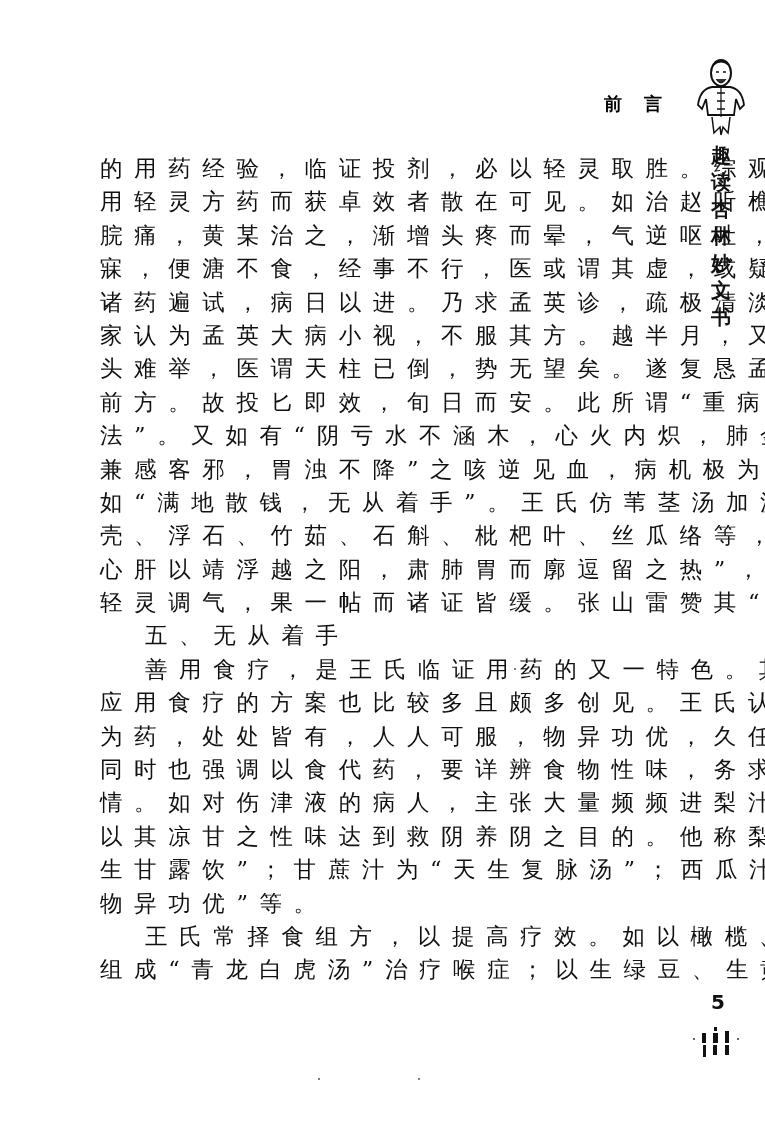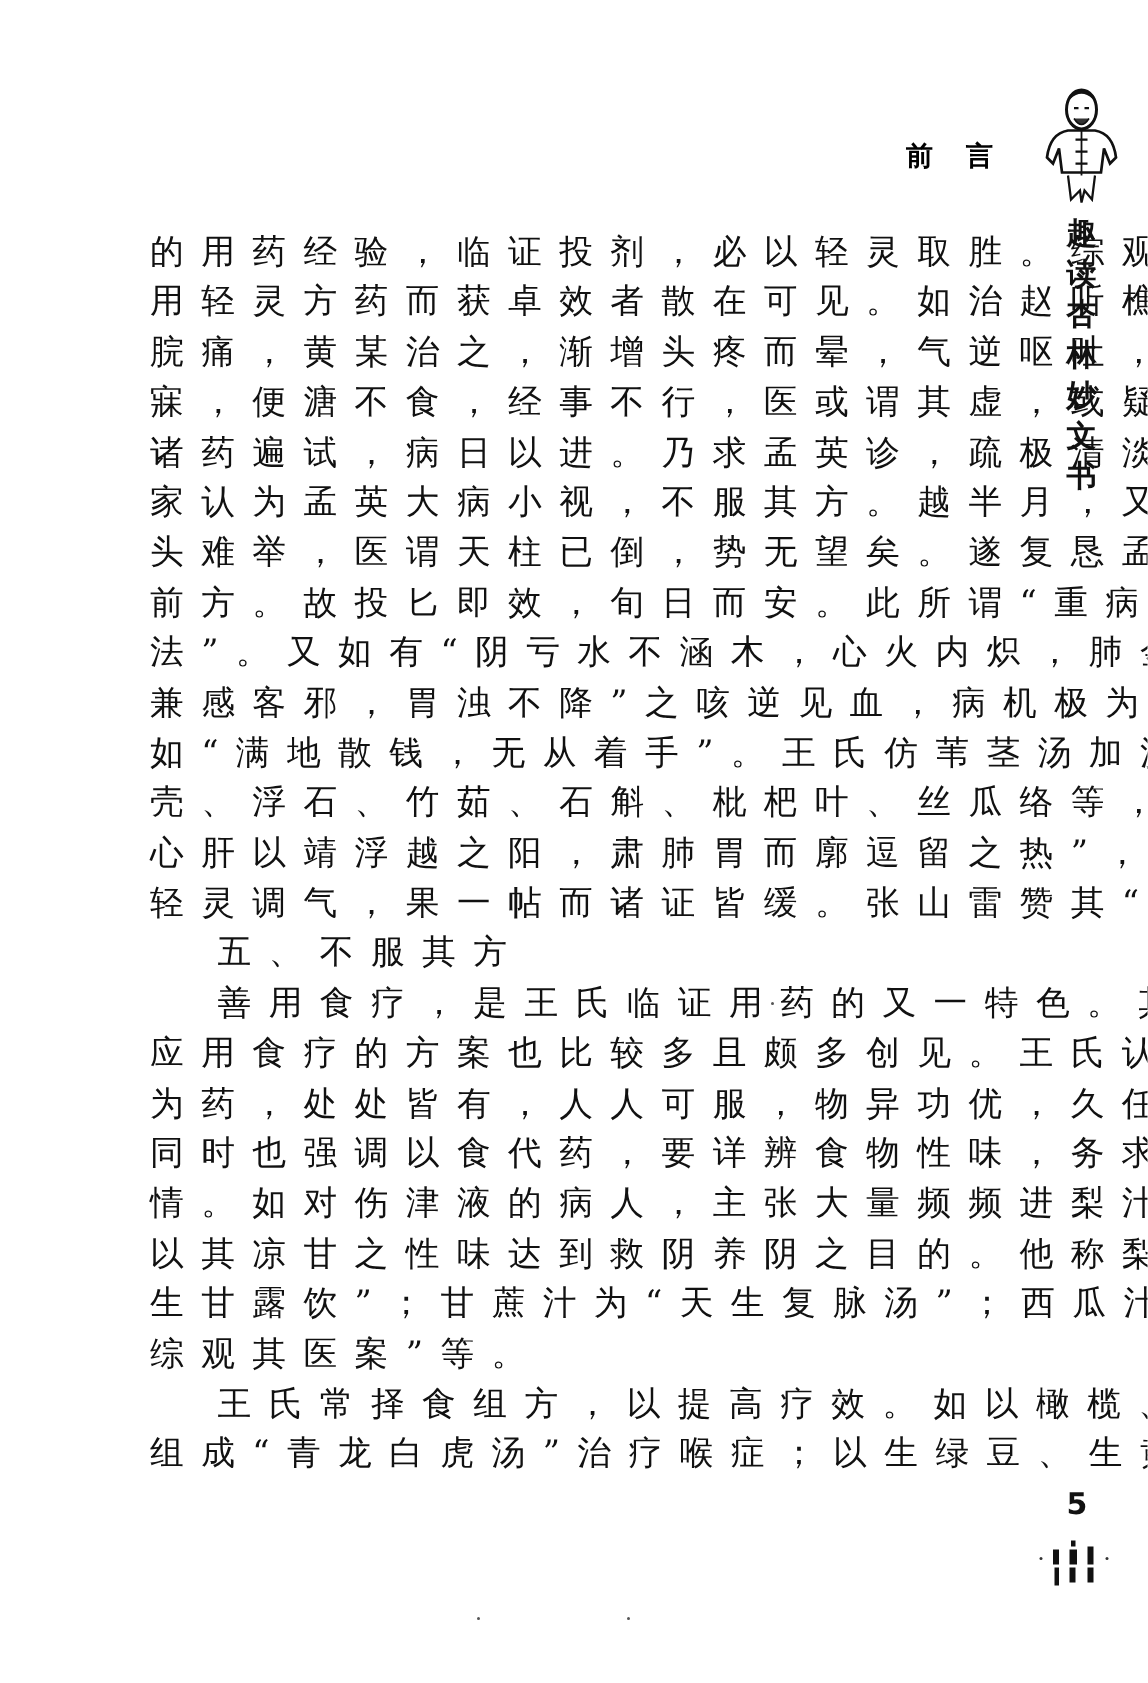--- a/index.html
+++ b/index.html
@@ -51,29 +51,29 @@
     <div class="line">诸药遍试，病日以进。乃求孟英诊，疏极清淡之品。病</div>
     <div class="line">家认为孟英大病小视，不服其方。越半月，又增颈软，</div>
     <div class="line">头难举，医谓天柱已倒，势无望矣。遂复恳孟英，仍用</div>
     <div class="line">前方。故投匕即效，旬日而安。此所谓“重病有轻取之</div>
     <div class="line">法”。又如有“阴亏水不涵木，心火内炽，肺金受戕，</div>
     <div class="line">兼感客邪，胃浊不降”之咳逆见血，病机极为复杂，诚</div>
     <div class="line">如“满地散钱，无从着手”。王氏仿苇茎汤加沙参、蛤</div>
     <div class="line">壳、浮石、竹茹、石斛、枇杷叶、丝瓜络等，虽谓“清</div>
     <div class="line">心肝以靖浮越之阳，肃肺胃而廓逗留之热”，因其药皆</div>
     <div class="line">轻灵调气，果一帖而诸证皆缓。张山雷赞其“善以轻药</div>
-    <div class="line indent">五、不服其方</div>
+    <div class="line indent">五、无从着手</div>
     <div class="line indent">善用食疗，是王氏临证用药的又一特色。其医案中</div>
     <div class="line">应用食疗的方案也比较多且颇多创见。王氏认为，以食</div>
     <div class="line">为药，处处皆有，人人可服，物异功优，久任无弊。但</div>
     <div class="line">同时也强调以食代药，要详辨食物性味，务求恰合病</div>
     <div class="line">情。如对伤津液的病人，主张大量频频进梨汁、蔗汁，</div>
     <div class="line">以其凉甘之性味达到救阴养阴之目的。他称梨汁为“天</div>
     <div class="line">生甘露饮”；甘蔗汁为“天生复脉汤”；西瓜汁为“天</div>
-    <div class="line">综观其医案”等。</div>
+    <div class="line">物异功优”等。</div>
     <div class="line indent">王氏常择食组方，以提高疗效。如以橄榄、生萝卜</div>
     <div class="line">组成“青龙白虎汤”治疗喉症；以生绿豆、生黄豆、生</div>
   </div>
 
 <div class="page-number">5</div>
 
 <svg class="ornament" viewBox="0 0 60 40">
   <circle cx="2" cy="14" r="1" fill="#333"></circle>
   <rect x="10" y="8" width="4" height="10" fill="#111"></rect>
   <rect x="11" y="20" width="3" height="12" fill="#111"></rect>

